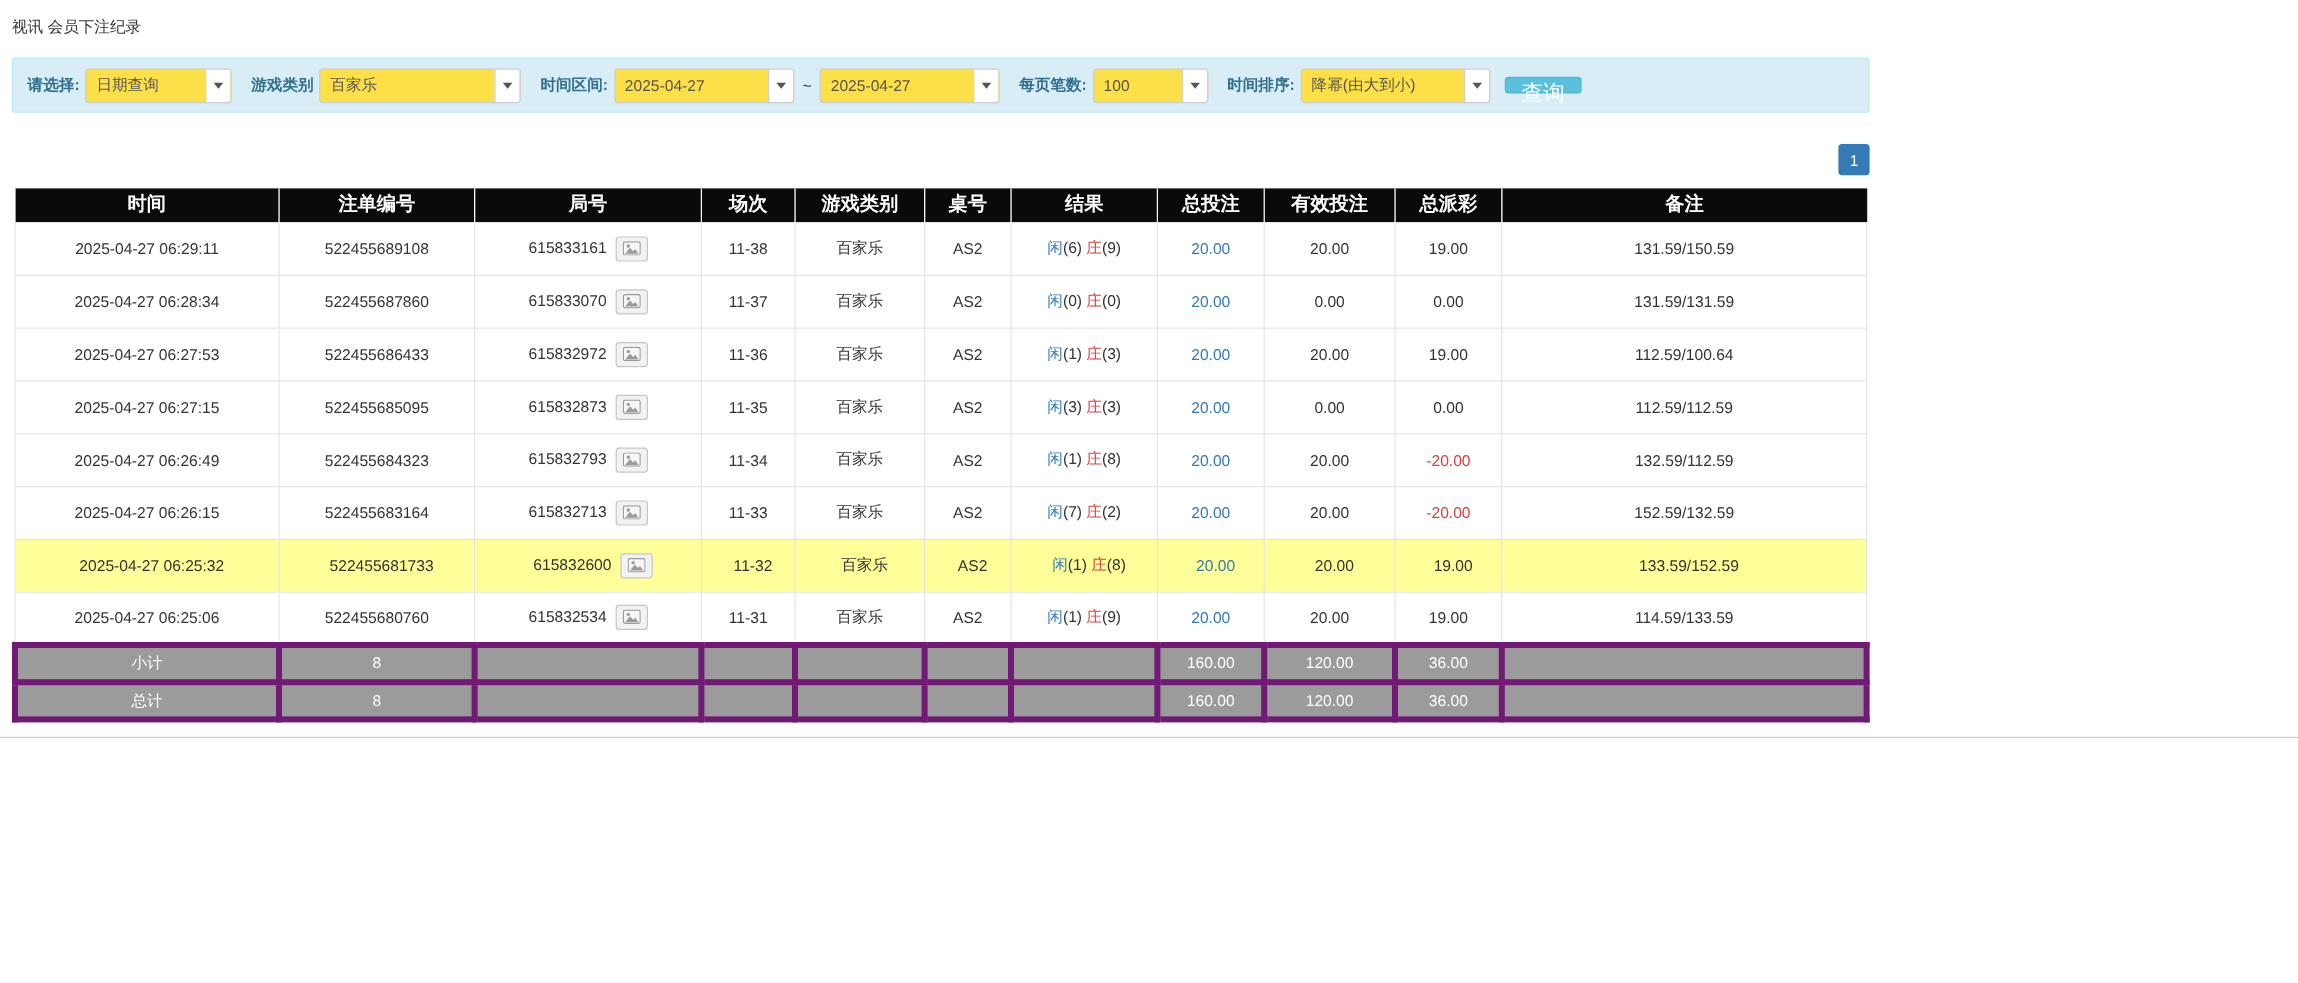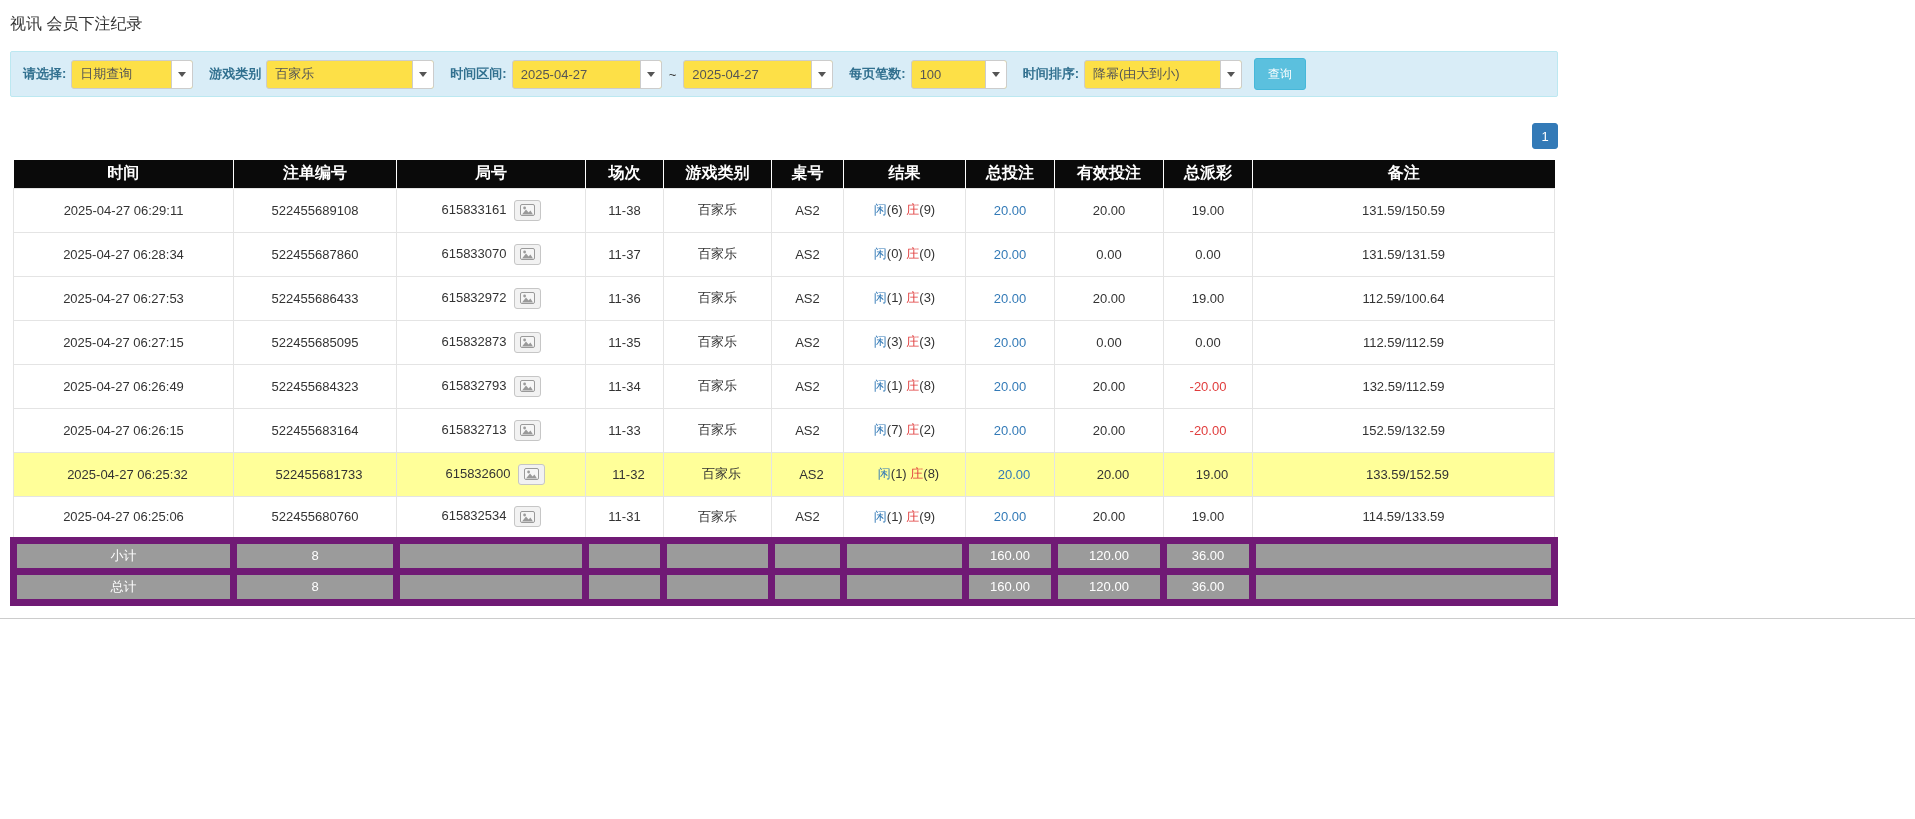--- a/index.html
+++ b/index.html
@@ -12,48 +12,48 @@
     --filter-border:#bce8f1;
     --filter-label:#31708f;
     --summary-bg:#dff0d8;
     --summary-border:#d6e9c6;
     --btn:#5bc0de;
     --btn-border:#46b8da;
   }
   *{box-sizing:border-box;}
   body{margin:0;background:#fff;color:#333;font-family:"Liberation Sans","DejaVu Sans",sans-serif;font-size:13px;}
   .container{width:1568px;padding:8px 10px 0 10px;}
-  .page-title{font-size:16px;font-weight:400;margin:6px 0 16px 0;color:#333;}
+  .page-title{font-size:13px;font-weight:400;margin:6px 0 16px 0;color:#333;}
 
   .filter-bar{display:flex;align-items:center;background:var(--filter-bg);border:1px solid var(--filter-border);border-radius:2px;padding:8px;height:46px;}
   .filter-label{color:var(--filter-label);font-weight:bold;margin:0 5px 0 16px;white-space:nowrap;}
   .filter-label.first{margin-left:4px;}
   .select{display:flex;align-items:stretch;background:#fde047;border:1px solid #ccc;border-radius:3px;height:29px;overflow:hidden;cursor:pointer;}
   .select .val{display:flex;align-items:center;padding:0 8px;color:#555;flex:1;white-space:nowrap;overflow:hidden;}
   .caret-box{width:21px;border-left:1px solid #ccc;display:flex;align-items:center;justify-content:center;background:#fff;cursor:pointer;flex:none;}
   .caret{width:0;height:0;border-left:4px solid transparent;border-right:4px solid transparent;border-top:5px solid #555;}
   .tilde{margin:0 7px;color:#333;}
-  .btn-query{margin-left:12px;height:32px;padding:0 13px;background:var(--btn);border:1px solid var(--btn-border);color:#fff;border-radius:3px;font-size:12px;cursor:pointer;font-family:inherit;}
+  .btn-query{margin-left:12px;height:14px;padding:0 13px;background:var(--btn);border:1px solid var(--btn-border);color:#fff;border-radius:3px;font-size:18px;cursor:pointer;font-family:inherit;}
 
   .summary-bar{margin-top:10px;background:var(--summary-bg);border:1px solid var(--summary-border);border-radius:2px;padding:0 12px;height:52px;display:flex;align-items:center;justify-content:space-between;color:#555;}
   .summary-right{color:var(--red);}
 
   .pagination{display:flex;justify-content:flex-end;margin:26px 0 11px 0;}
   .page-btn{min-width:26px;height:26px;padding:0 8px;display:inline-flex;align-items:center;justify-content:center;background:var(--accent);border:1px solid var(--accent);color:#fff;border-radius:3px;cursor:pointer;font-size:13px;}
 
   table.records{width:1548px;border-collapse:collapse;table-layout:fixed;}
   .records thead th{background:var(--header-bg);color:#fff;height:28px;font-size:16px;font-weight:bold;border-left:1px solid #fff;padding:0 2px;}
   .records thead th:first-child{border-left:none;}
   .records tbody td{background:#fff;border:1px solid #e4e4e4;height:44px;text-align:center;font-size:13px;color:#333;padding:0 4px;}
   .records tbody tr.highlight td{background:var(--highlight);padding-left:12px;}
   .records .link-blue{color:var(--accent);cursor:pointer;}
   .records .neg{color:var(--red);}
   .res-player{color:var(--accent);}
   .res-banker{color:var(--red);}
-  .records tfoot td{background:var(--footer-bg);color:#fff;height:31px;text-align:center;border:7px solid #701a75;font-size:13px;}
+  .records tfoot td{background:var(--footer-bg);color:#fff;height:31px;text-align:center;border:5px solid #701a75;font-size:13px;}
   .icon-btn{display:inline-flex;align-items:center;justify-content:center;width:27px;height:21px;border:1px solid #c6c6c6;border-radius:3px;background:#f2f2f2;margin-left:7px;vertical-align:middle;cursor:pointer;}
   .bottom-line{border-top:1px solid #ccc;margin-top:12px;width:100%;}
 </style>
 </head>
 <body>
 
 <div class="container">
 
   <h1 class="page-title">视讯 会员下注纪录</h1>
 

